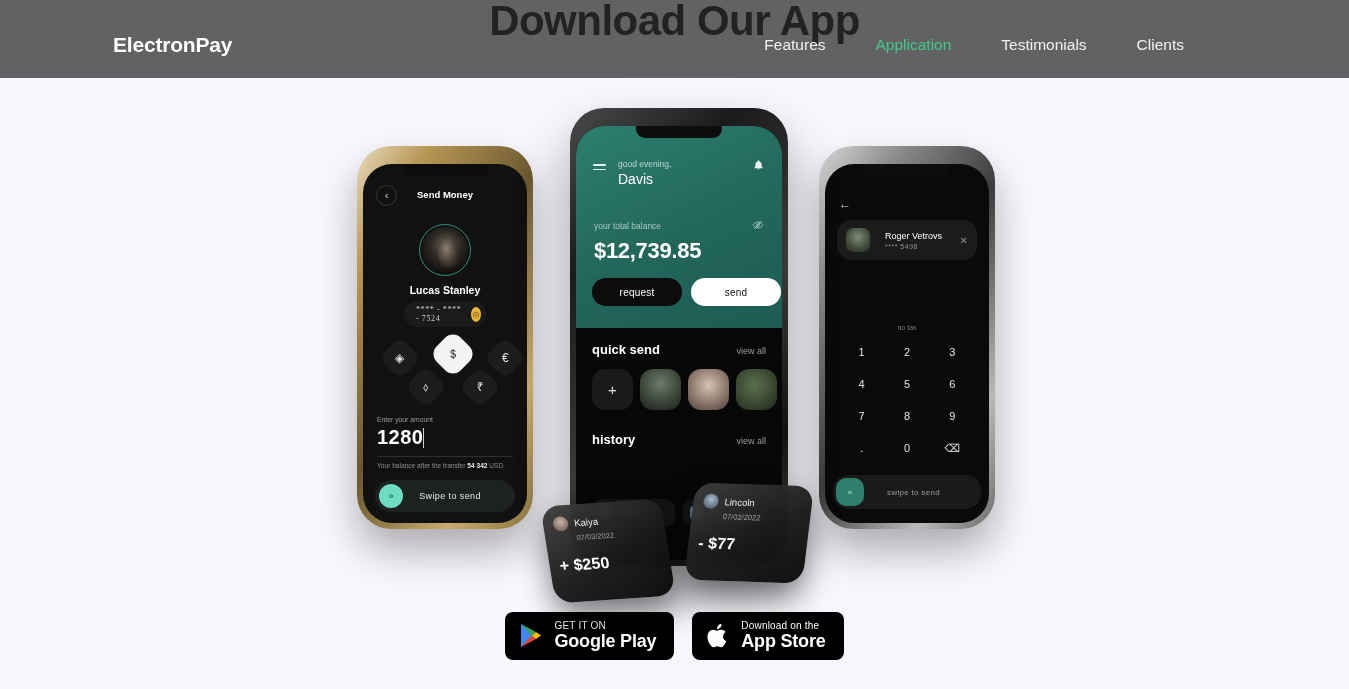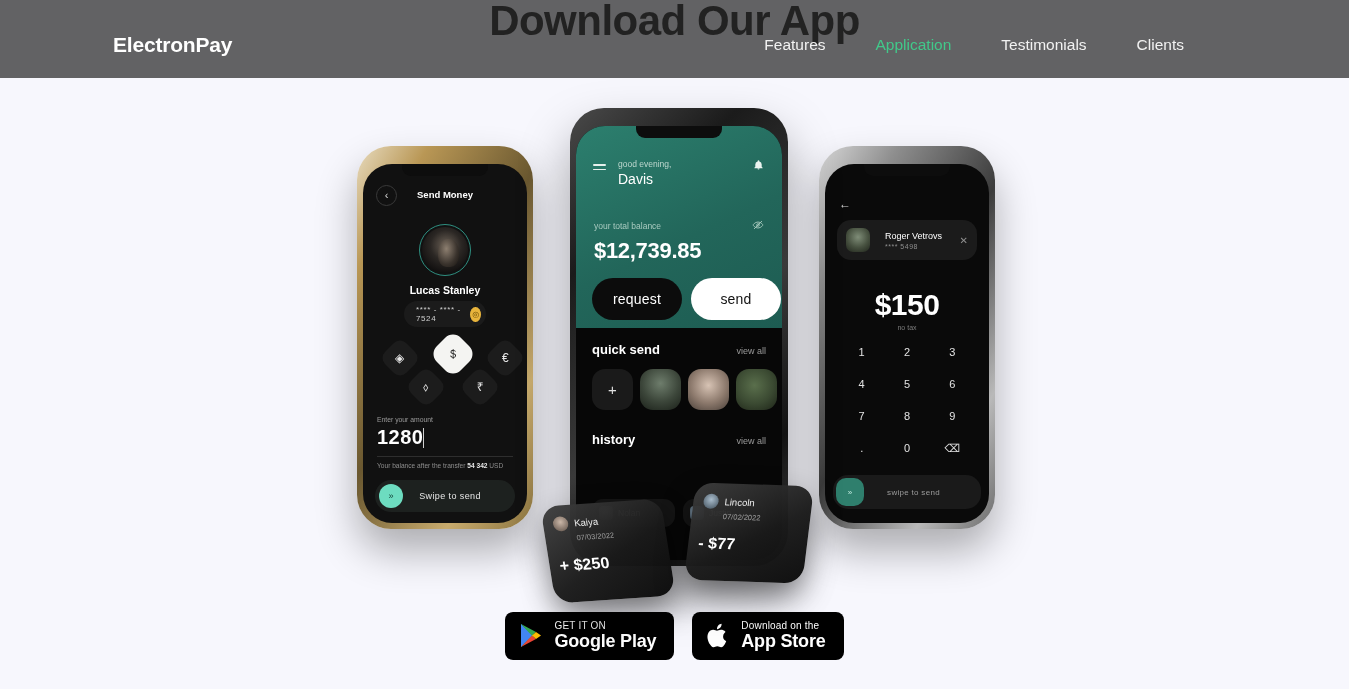--- a/index.html
+++ b/index.html
@@ -124,20 +124,21 @@
   }
   .l-name {
     position: absolute; top: 120px; left: 0; right: 0; text-align: center;
     color: #ffffff; font-size: 10.5px; font-weight: bold;
   }
   .l-cardrow {
     position: absolute; top: 137px; left: 50%; transform: translateX(-50%);
     display: flex; align-items: center; gap: 6px;
     background: #1b1b1b; border-radius: 13px;
     padding: 4px 5px 4px 12px;
+    font-family: Liberation Serif, serif;
   }
   .l-cardnum { color: #cfcfcf; font-size: 8px; letter-spacing: 0.6px; }
   .l-cardbadge {
     width: 15px; height: 15px; border-radius: 50%;
     background: #e8b43c; color: #6a4c07;
     display:flex; align-items:center; justify-content:center; font-size: 8px;
   }
 
   .l-currency { position: absolute; top: 170px; left: 0; right: 0; height: 72px; }
   .cur {
@@ -206,23 +207,23 @@
   .c-user  { position: absolute; left: 42px; top: 45px; color: #ffffff; font-size: 14px; }
   .c-bell  { position: absolute; right: 18px; top: 33px; color: #eaf3ef; font-size: 11px; }
   .c-bal-label { position: absolute; left: 18px; top: 95px; color: #a9cbc0; font-size: 8.5px; }
   .c-eye { position: absolute; right: 18px; top: 93px; color: #a9cbc0; font-size: 11px; }
   .c-balance {
     position: absolute; left: 18px; top: 112px;
     color: #ffffff; font-size: 22px; font-weight: bold; letter-spacing: -0.3px;
   }
   .c-btn-row { position: absolute; left: 16px; top: 152px; display: flex; gap: 9px; }
   .c-btn {
-    height: 42px; border-radius: 21px;
+    height: 28px; border-radius: 21px;
     display: flex; align-items: center; justify-content: center;
-    font-size: 14px; letter-spacing: 0.2px;
+    font-size: 10px; letter-spacing: 0.2px;
   }
   .c-btn.request { width: 90px; background: #0c0c0c; color: #ffffff; }
   .c-btn.send { width: 90px; background: #ffffff; color: #111111; }
 
   .c-body { position: relative; background: #070707; height: 246px; padding: 14px 16px 0 16px; }
   .c-row-head { display: flex; align-items: baseline; justify-content: space-between; }
   .c-sec-title { color: #ffffff; font-size: 13px; font-weight: bold; }
   .c-view-all { color: #9a9a9a; font-size: 9px; }
   .c-quick-row { display: flex; gap: 7px; margin-top: 12px; }
   .qs-tile { width: 41px; height: 41px; border-radius: 13px; flex: 0 0 auto; overflow: hidden; }
@@ -473,21 +474,20 @@
         <div class="notch"></div>
         <div class="r-back">←</div>
         <div class="r-recipient">
           <div class="r-av"></div>
           <div>
             <div class="r-rec-name">Roger Vetrovs</div>
             <div class="r-rec-card">**** 5498</div>
           </div>
           <div class="r-close">✕</div>
         </div>
-        <div class="r-amount">$150</div>
         <div class="r-notax">no tax</div>
         <div class="r-keypad">
           <div class="key">1</div>
           <div class="key">2</div>
           <div class="key">3</div>
           <div class="key">4</div>
           <div class="key">5</div>
           <div class="key">6</div>
           <div class="key">7</div>
           <div class="key">8</div>

